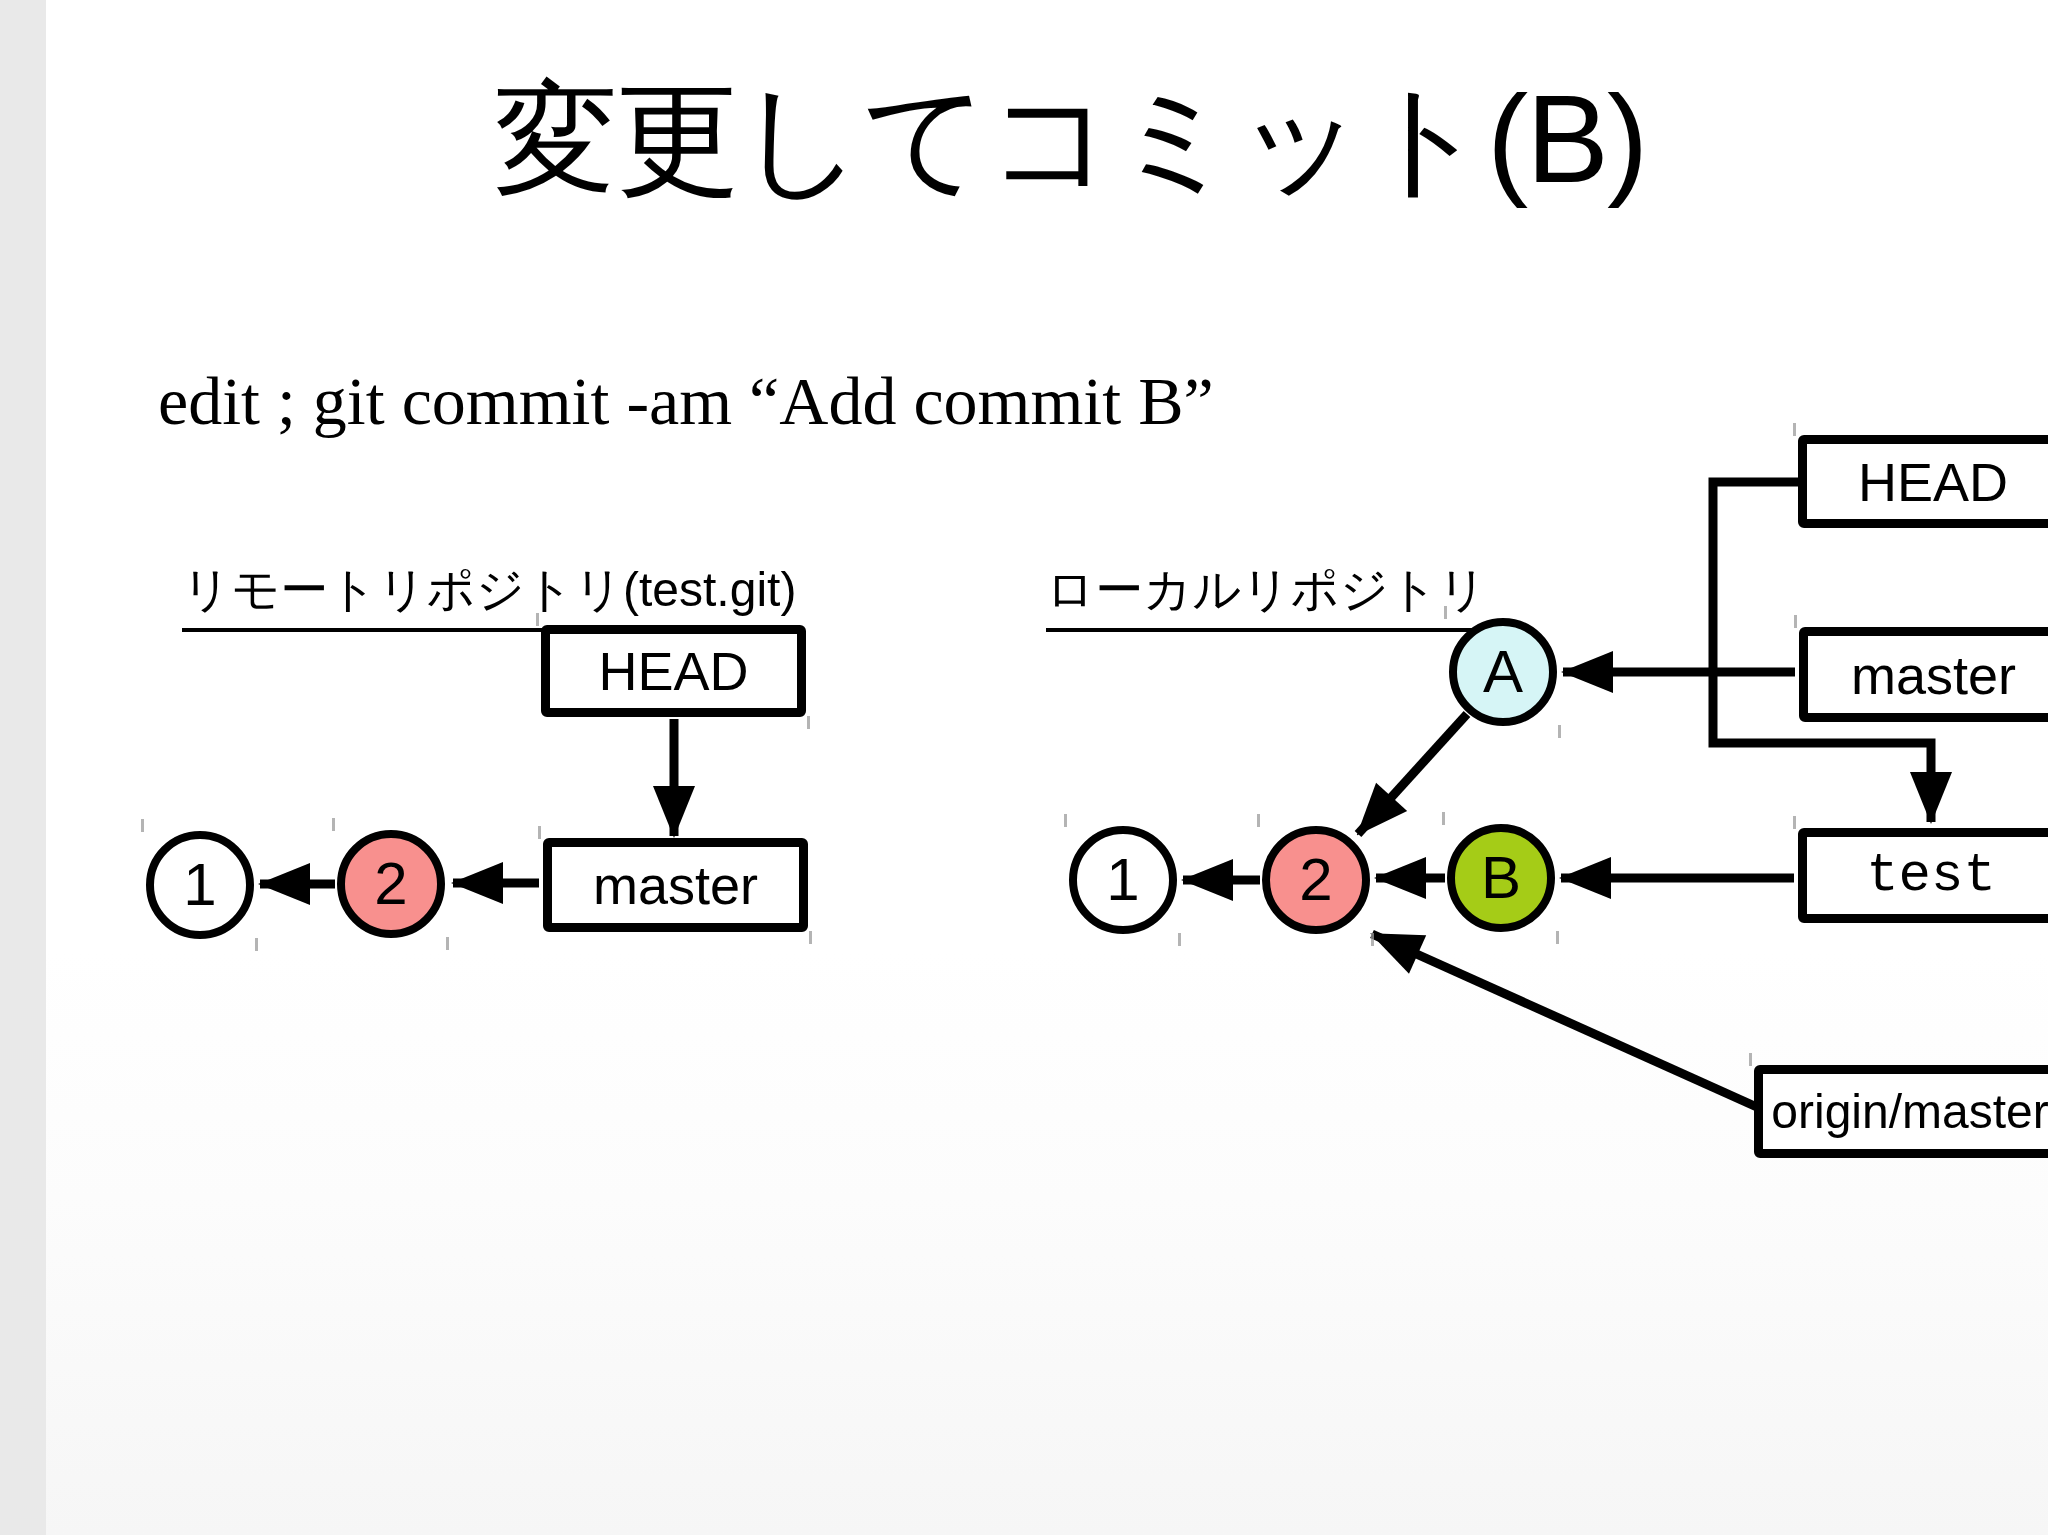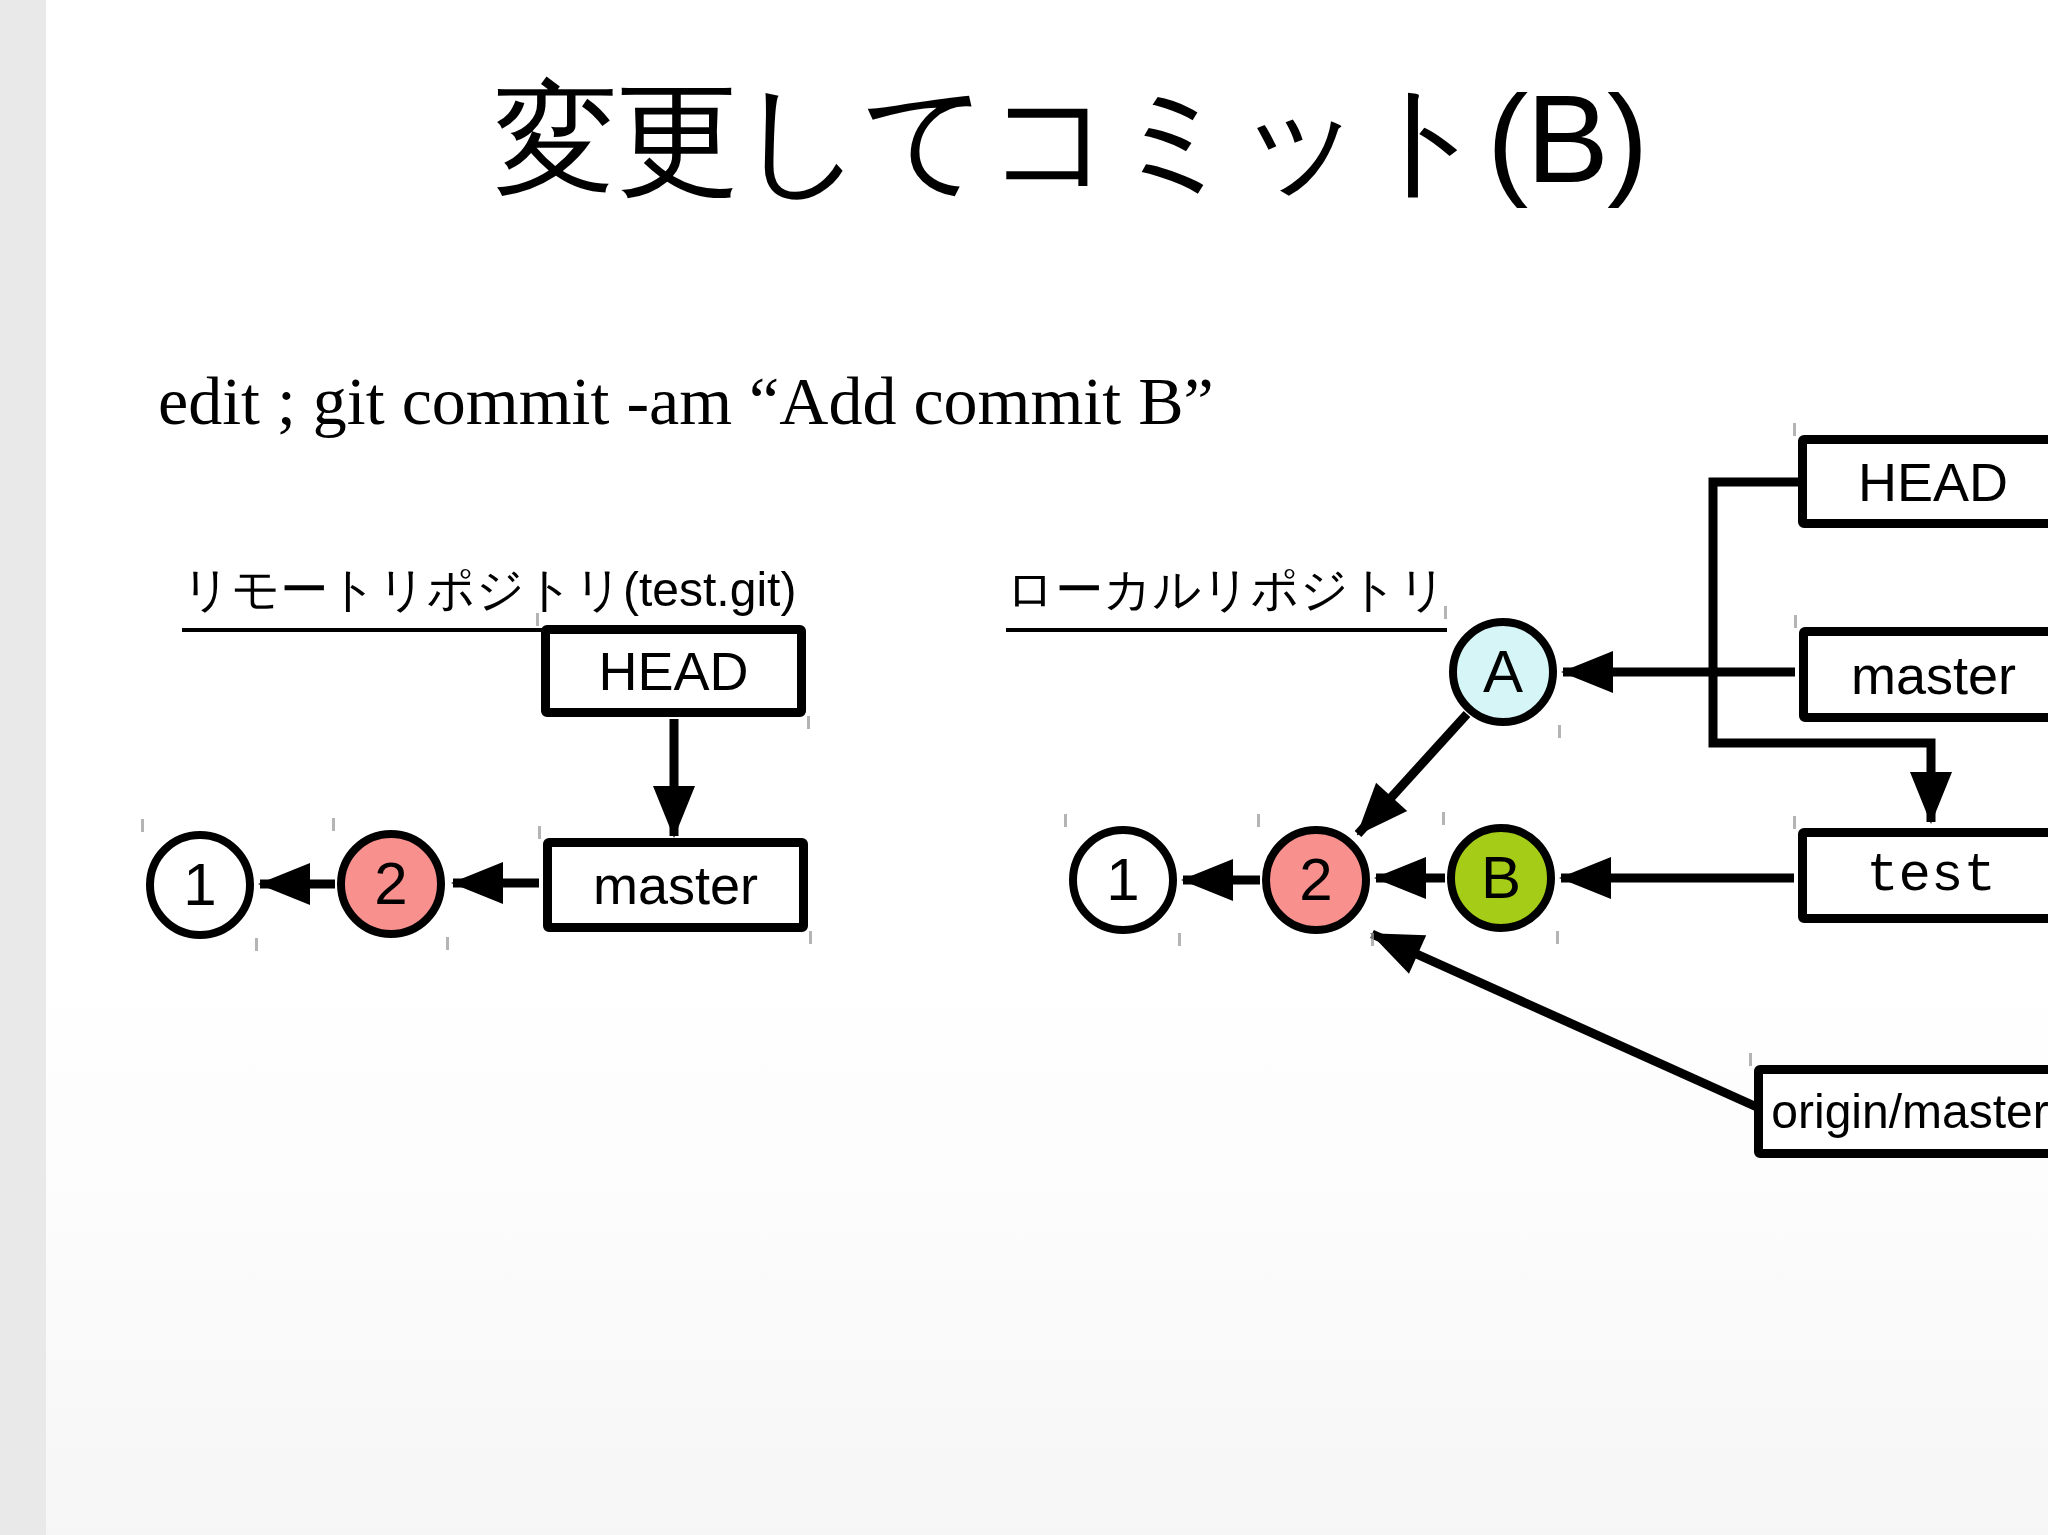--- a/index.html
+++ b/index.html
@@ -20,21 +20,21 @@
   .command{
     position:absolute;left:112px;top:362px;
     font-size:68px;font-weight:400;white-space:nowrap;font-family:Liberation Serif, serif;
   }
   .section-label{
     position:absolute;top:558px;
     font-size:48px;font-weight:400;white-space:nowrap;
     border-bottom:4px solid #000;padding-bottom:6px;
   }
   .section-label.remote{left:136px;text-align:right;}
-  .section-label.local{left:960px;}
+  .section-label.local{left:1000px;}
   .refbox{
     position:absolute;box-sizing:border-box;
     background:#fff;border:9px solid #000;border-radius:6px;
     display:flex;align-items:center;justify-content:center;
     font-size:54px;line-height:1;z-index:3;
   }
   .refbox.small-text{font-size:48px;}
   .commit{
     position:absolute;box-sizing:border-box;
     width:108px;height:108px;border:8px solid #000;border-radius:50%;

